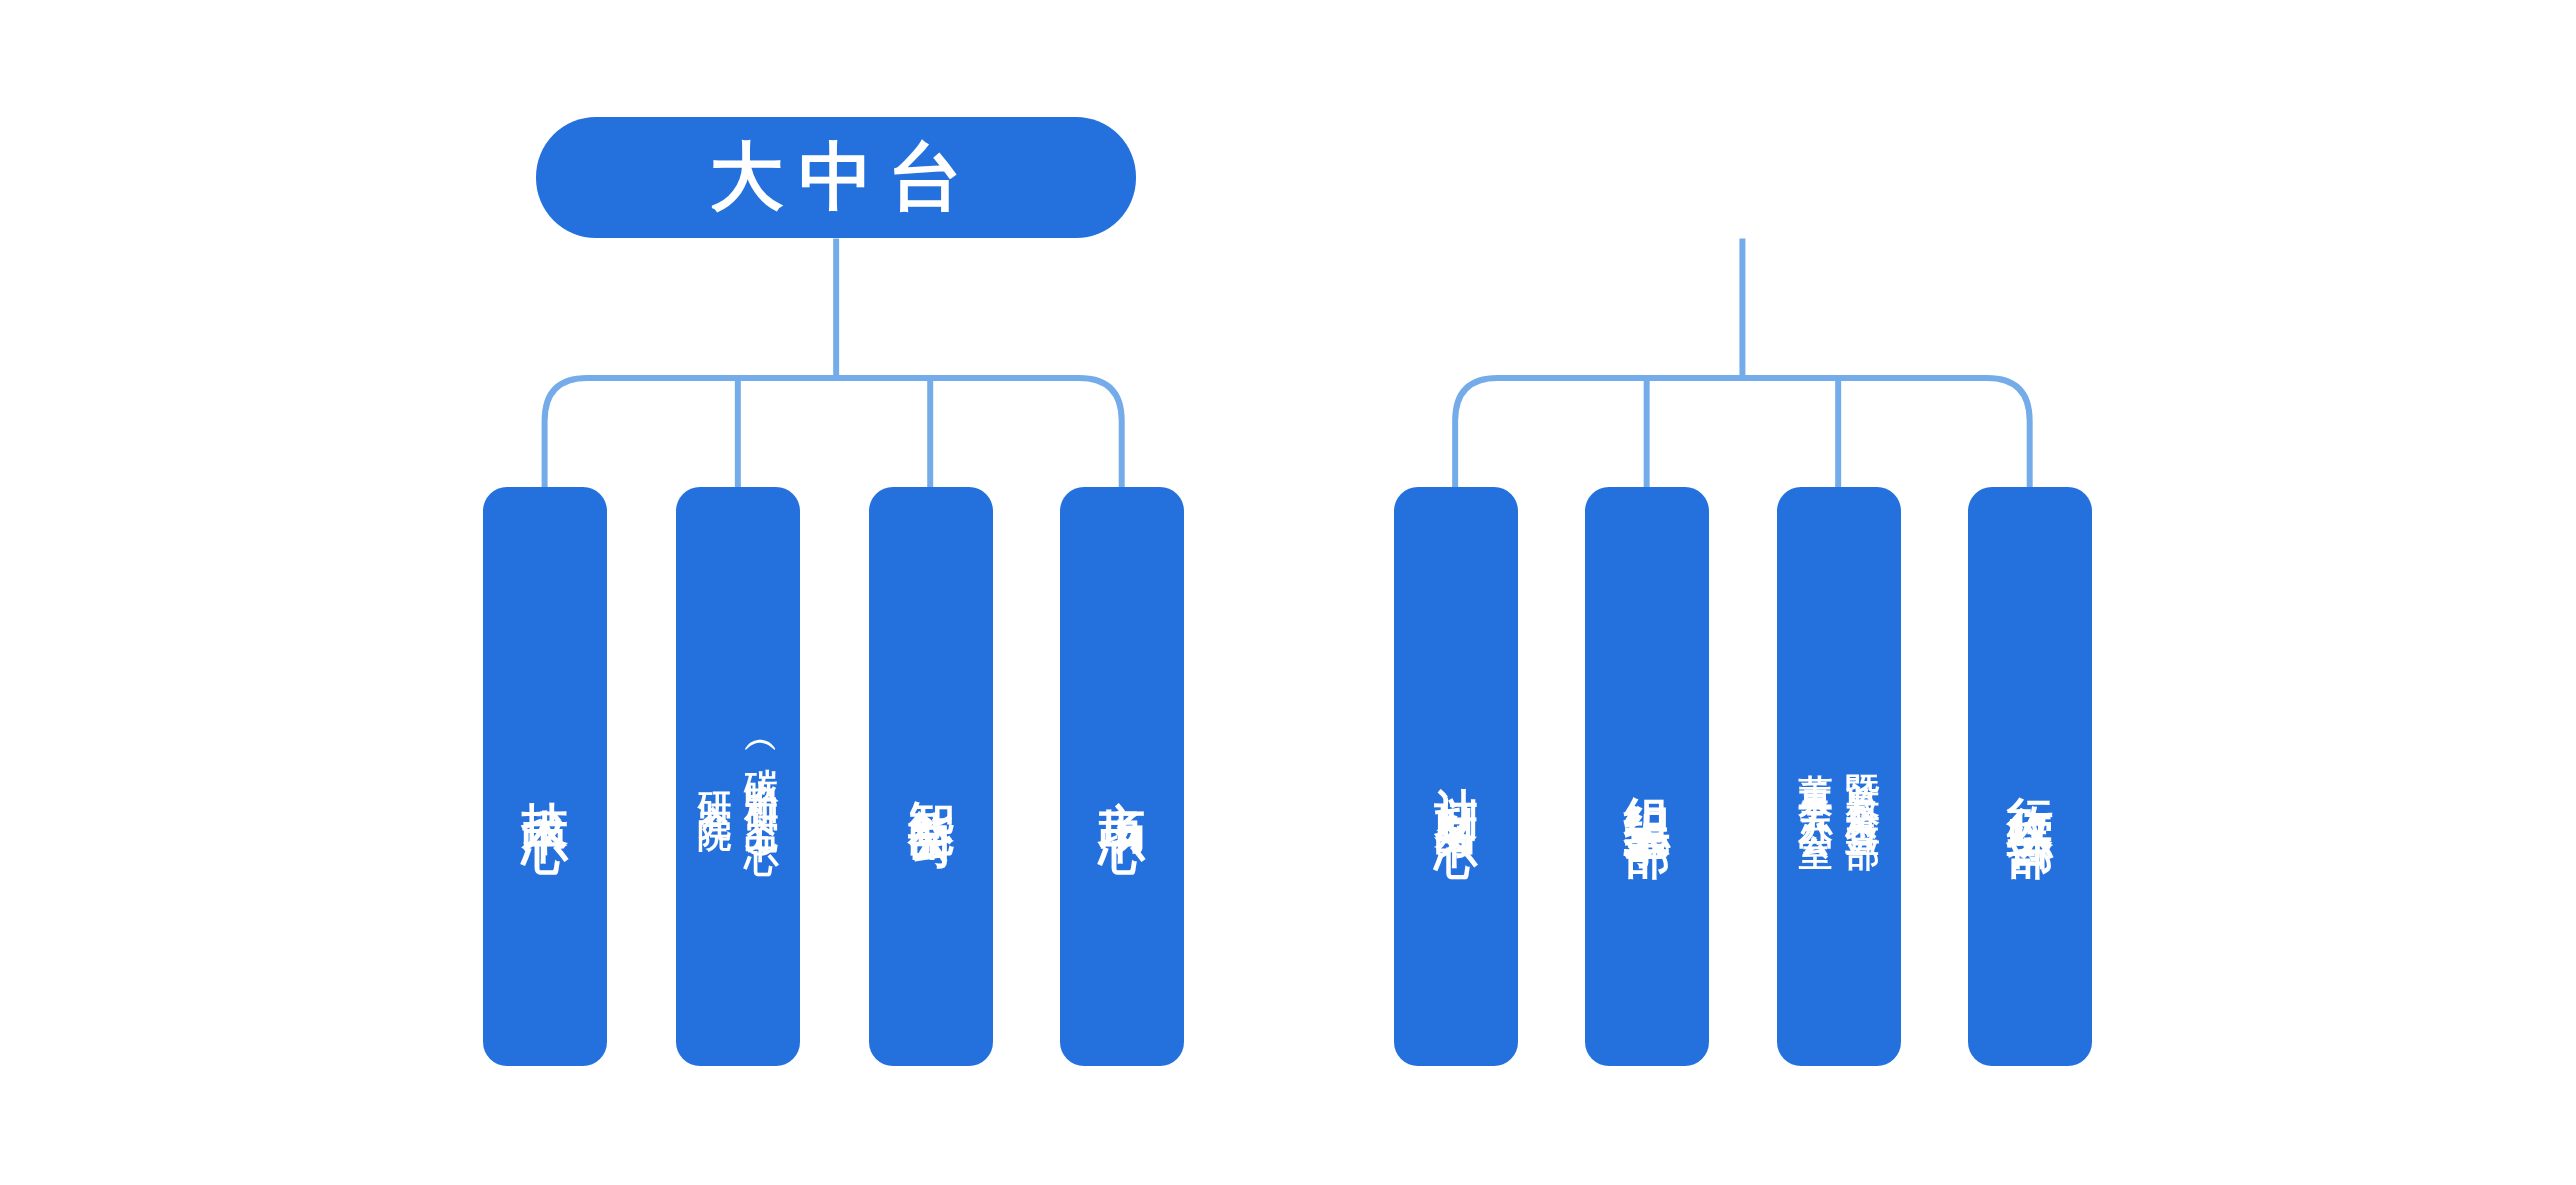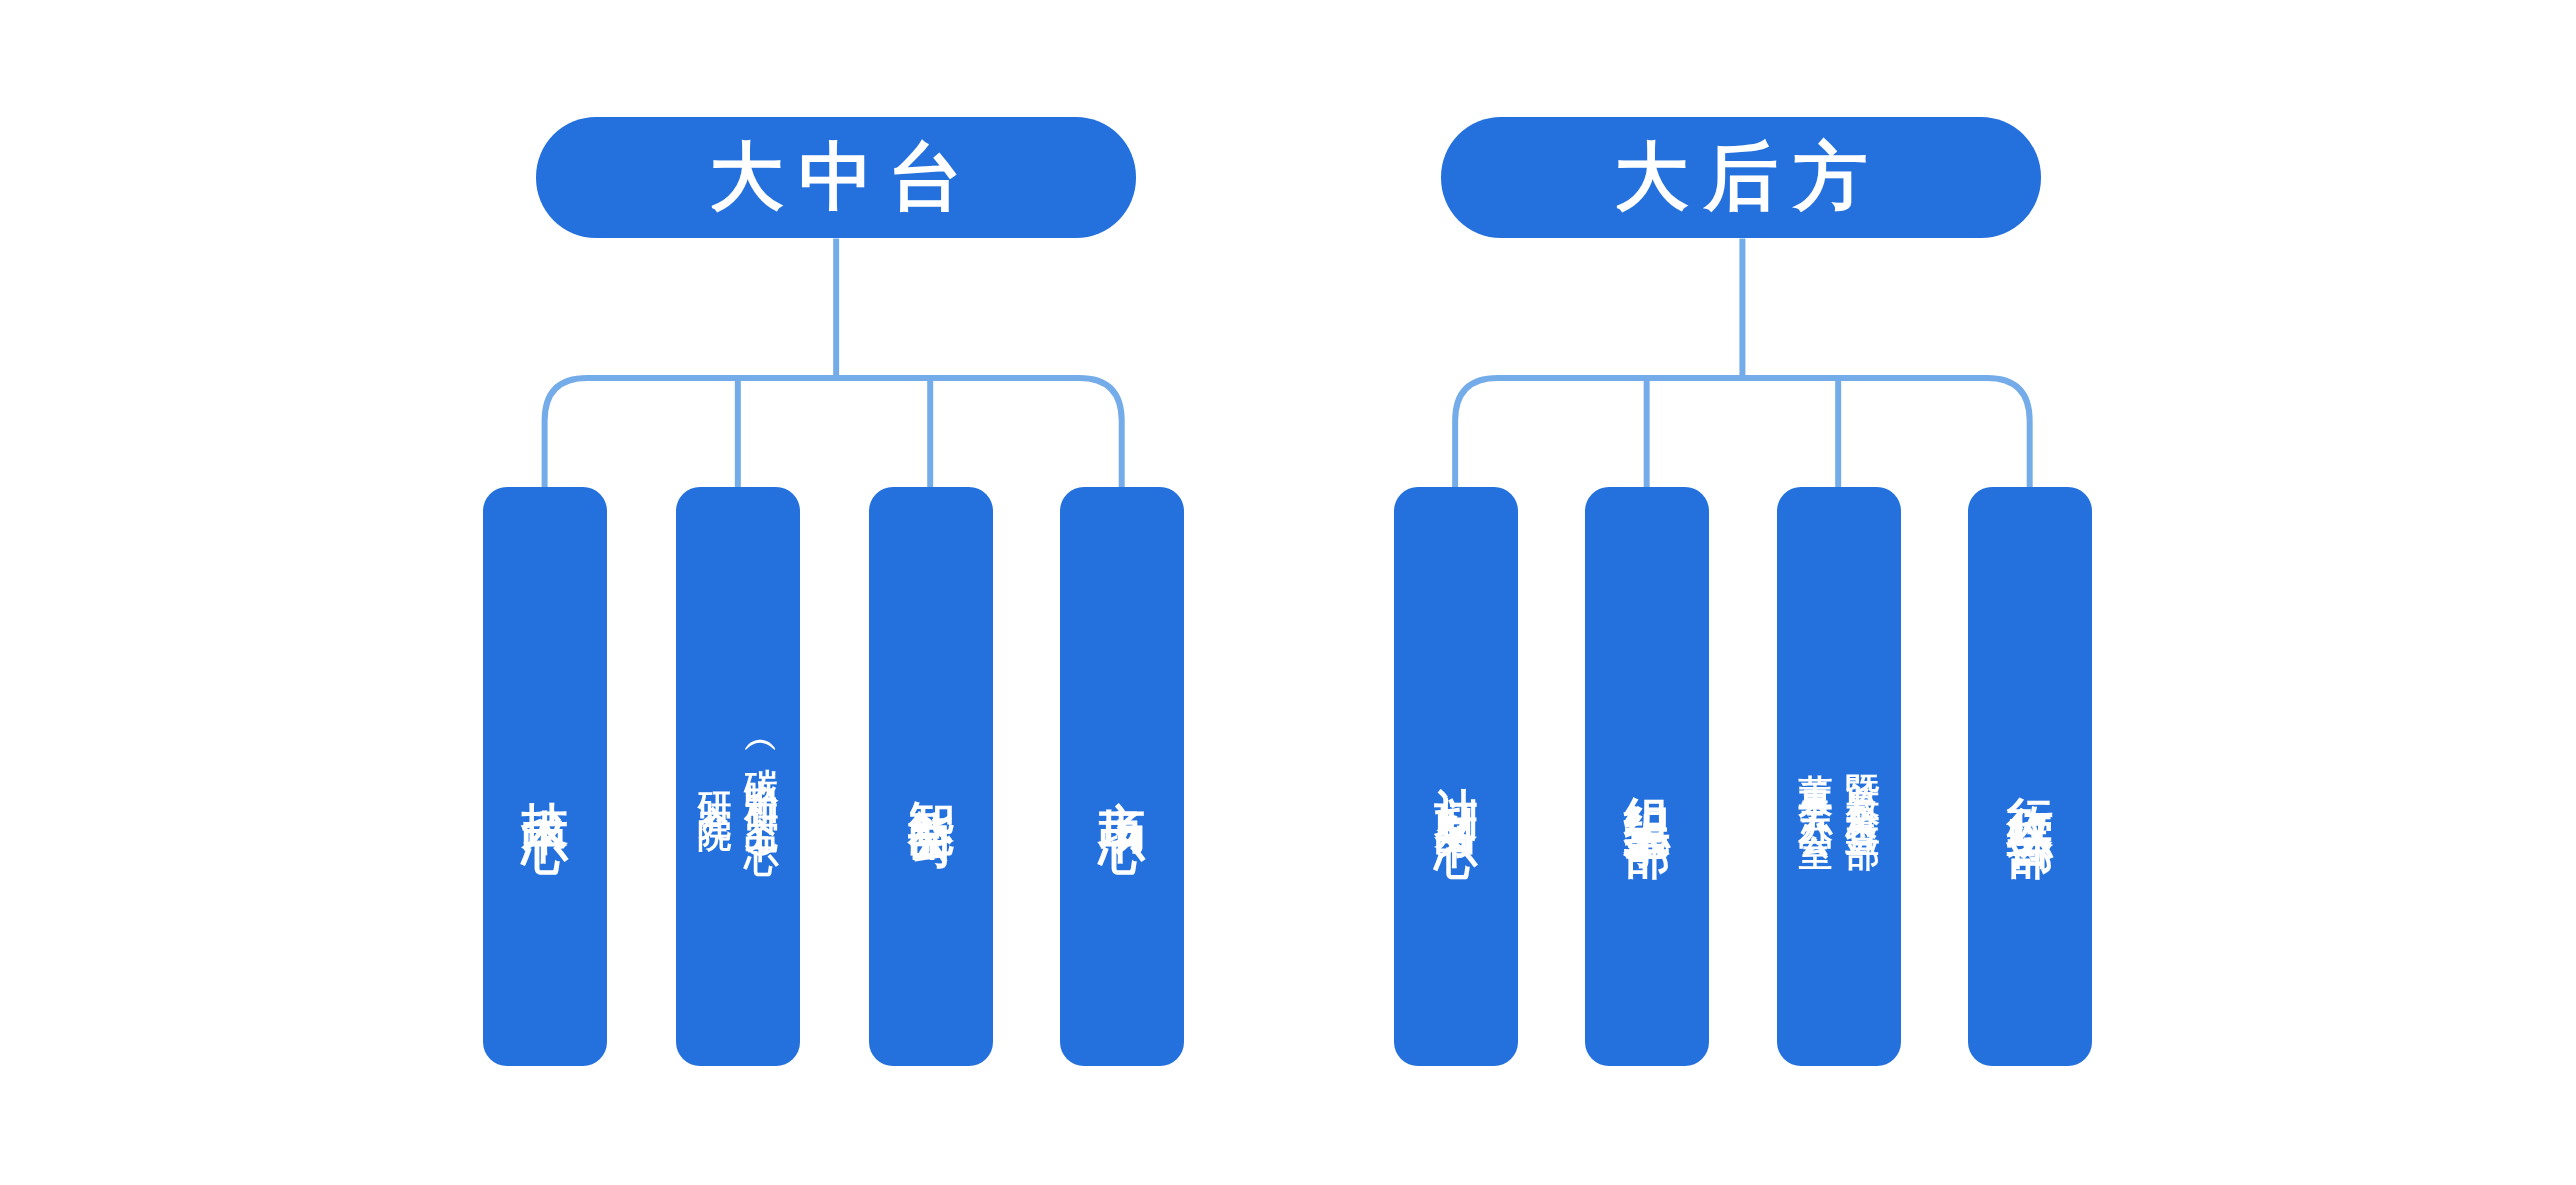--- a/index.html
+++ b/index.html
@@ -91,23 +91,20 @@
     <path d="M2038,279 L2038,442"></path>
     <path d="M1702,570 V492 Q1702,442 1752,442 H2324 Q2374,442 2374,492 V570"></path>
     <path d="M1926,442 V570"></path>
     <path d="M2150,442 V570"></path>
   </svg>
 
   <div class="node root-node root-node-left">
     <span class="root-label">大中台</span>
   </div>
 
-  <div class="node root-node root-node-right">
-    <span class="root-label">大后方</span>
-  </div>
 
   <div class="node child-node c1">
     <span class="child-label fs-l">技术中心</span>
   </div>
   <div class="node child-node c2">
     <span class="child-label fs-s">研究院
 （碳中和研究中心）</span>
   </div>
   <div class="node child-node c3">
     <span class="child-label fs-l">智能公司</span>

